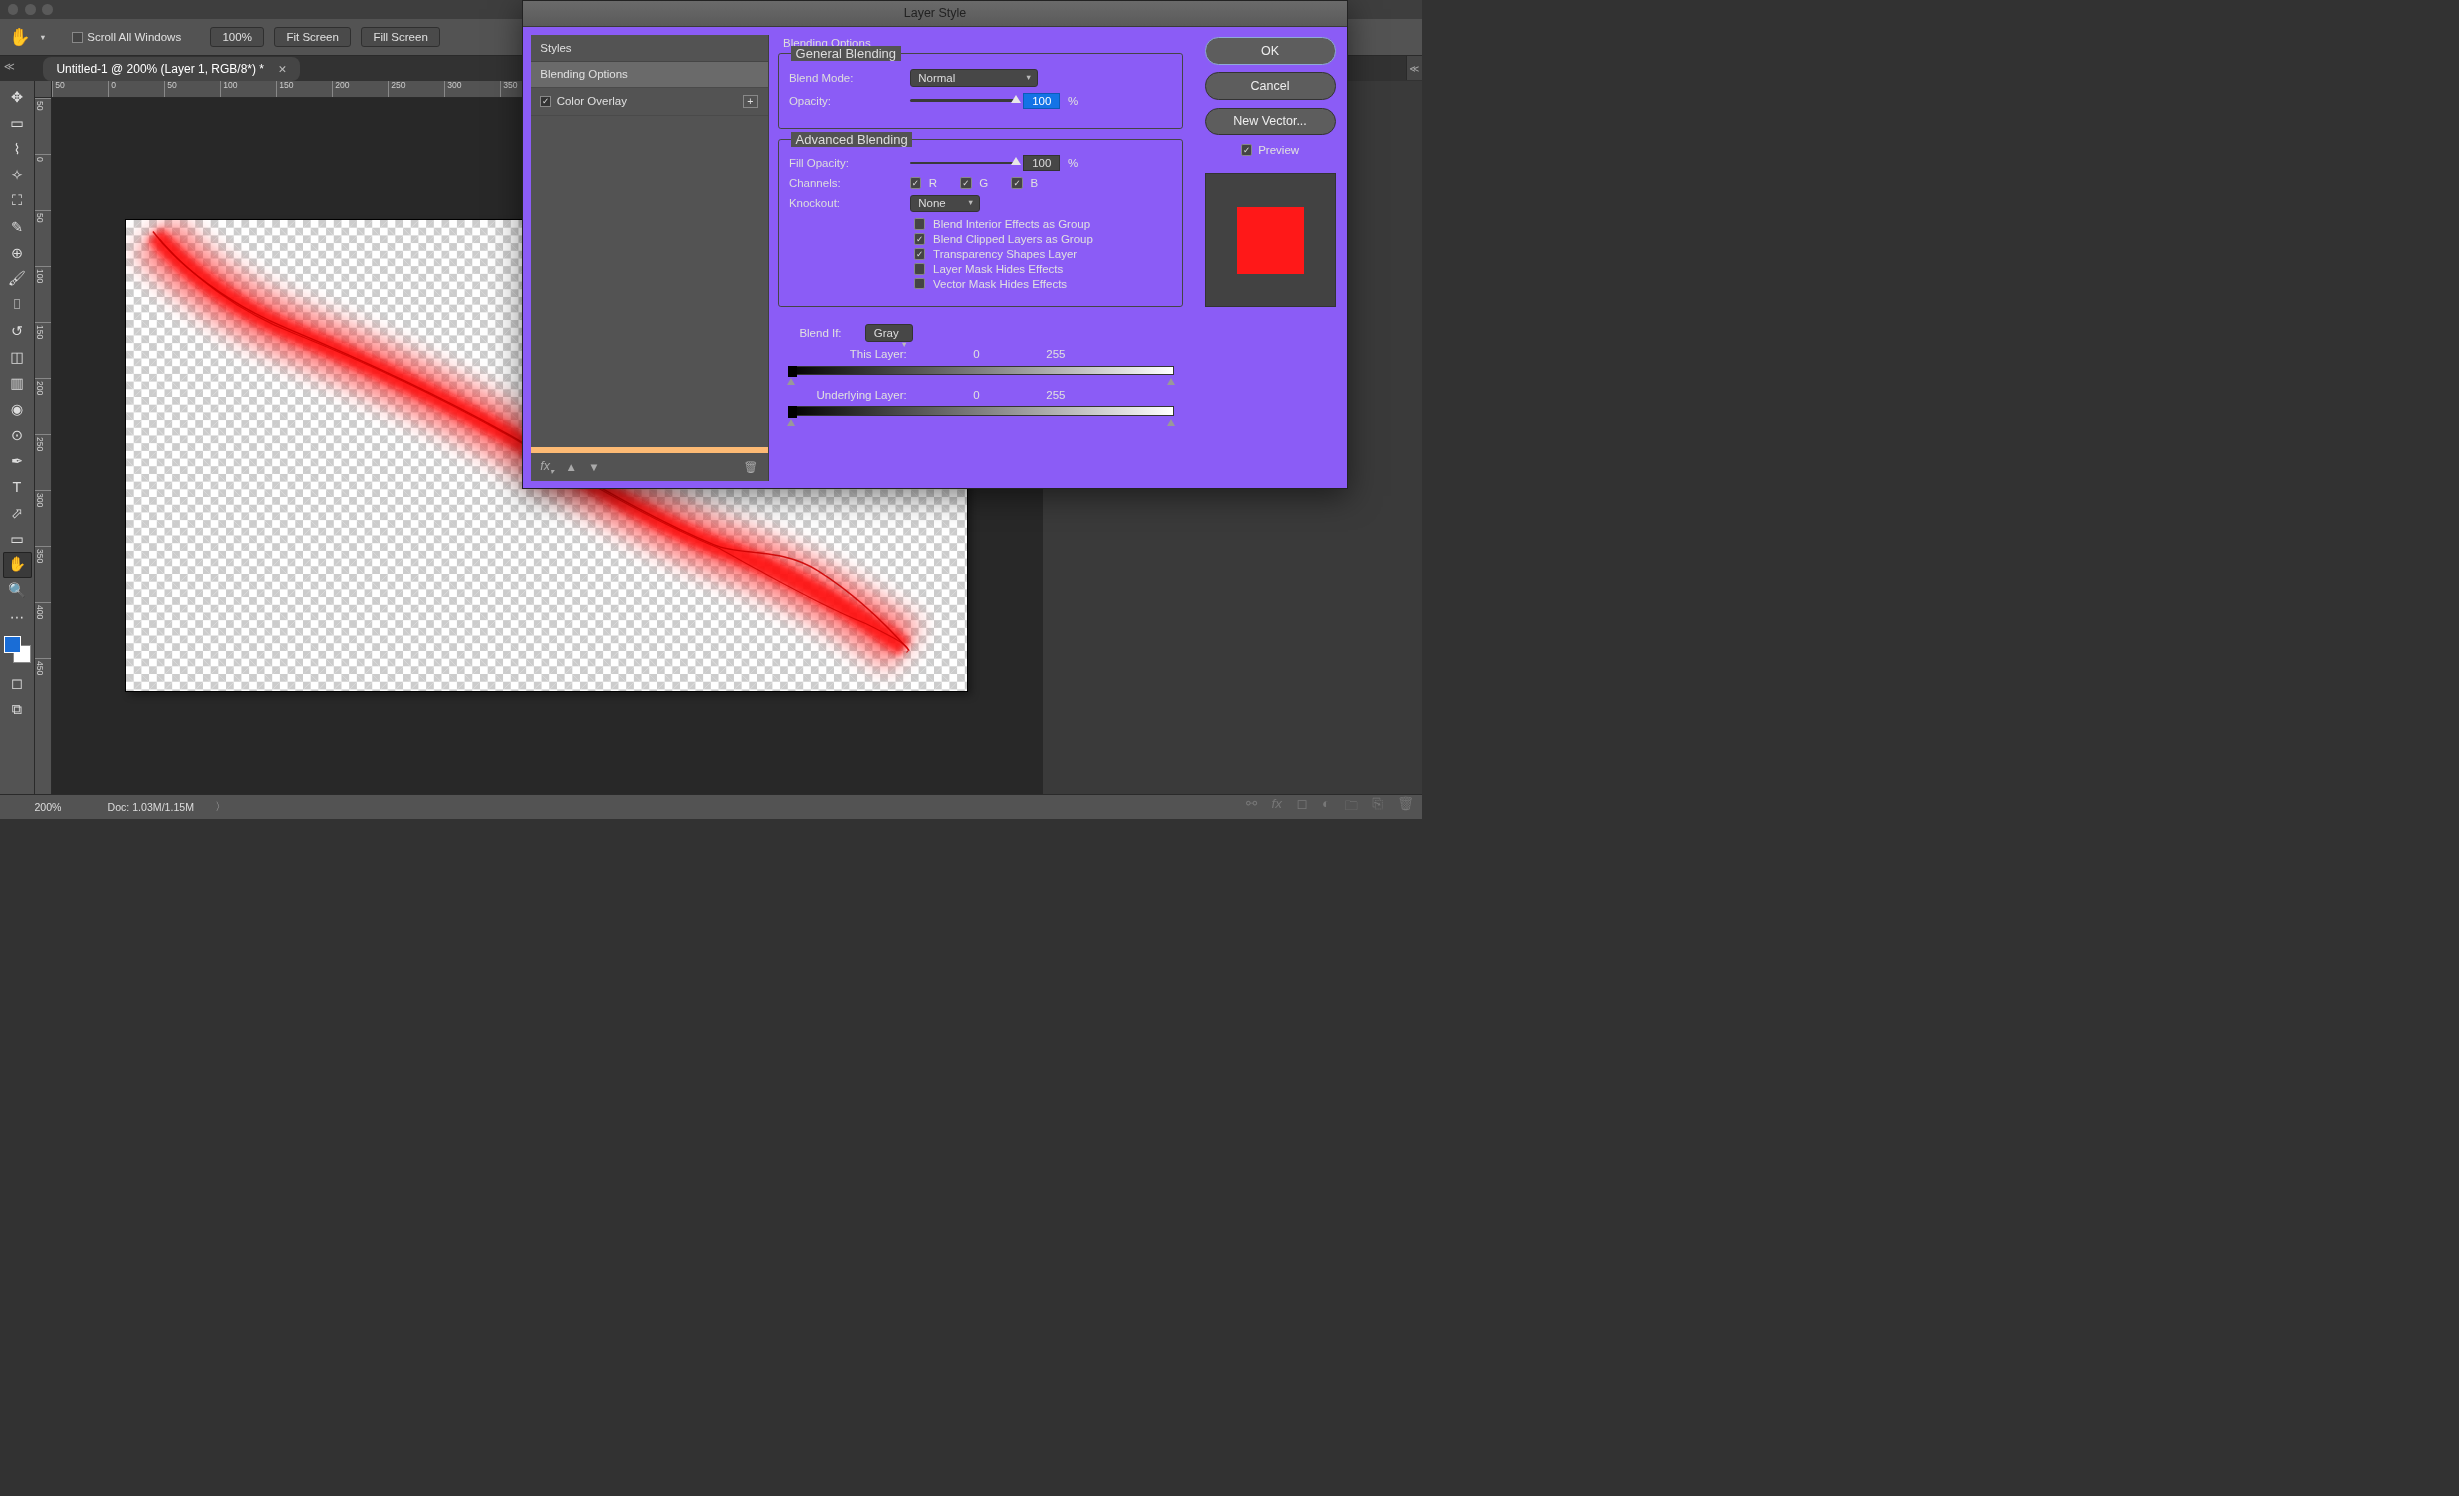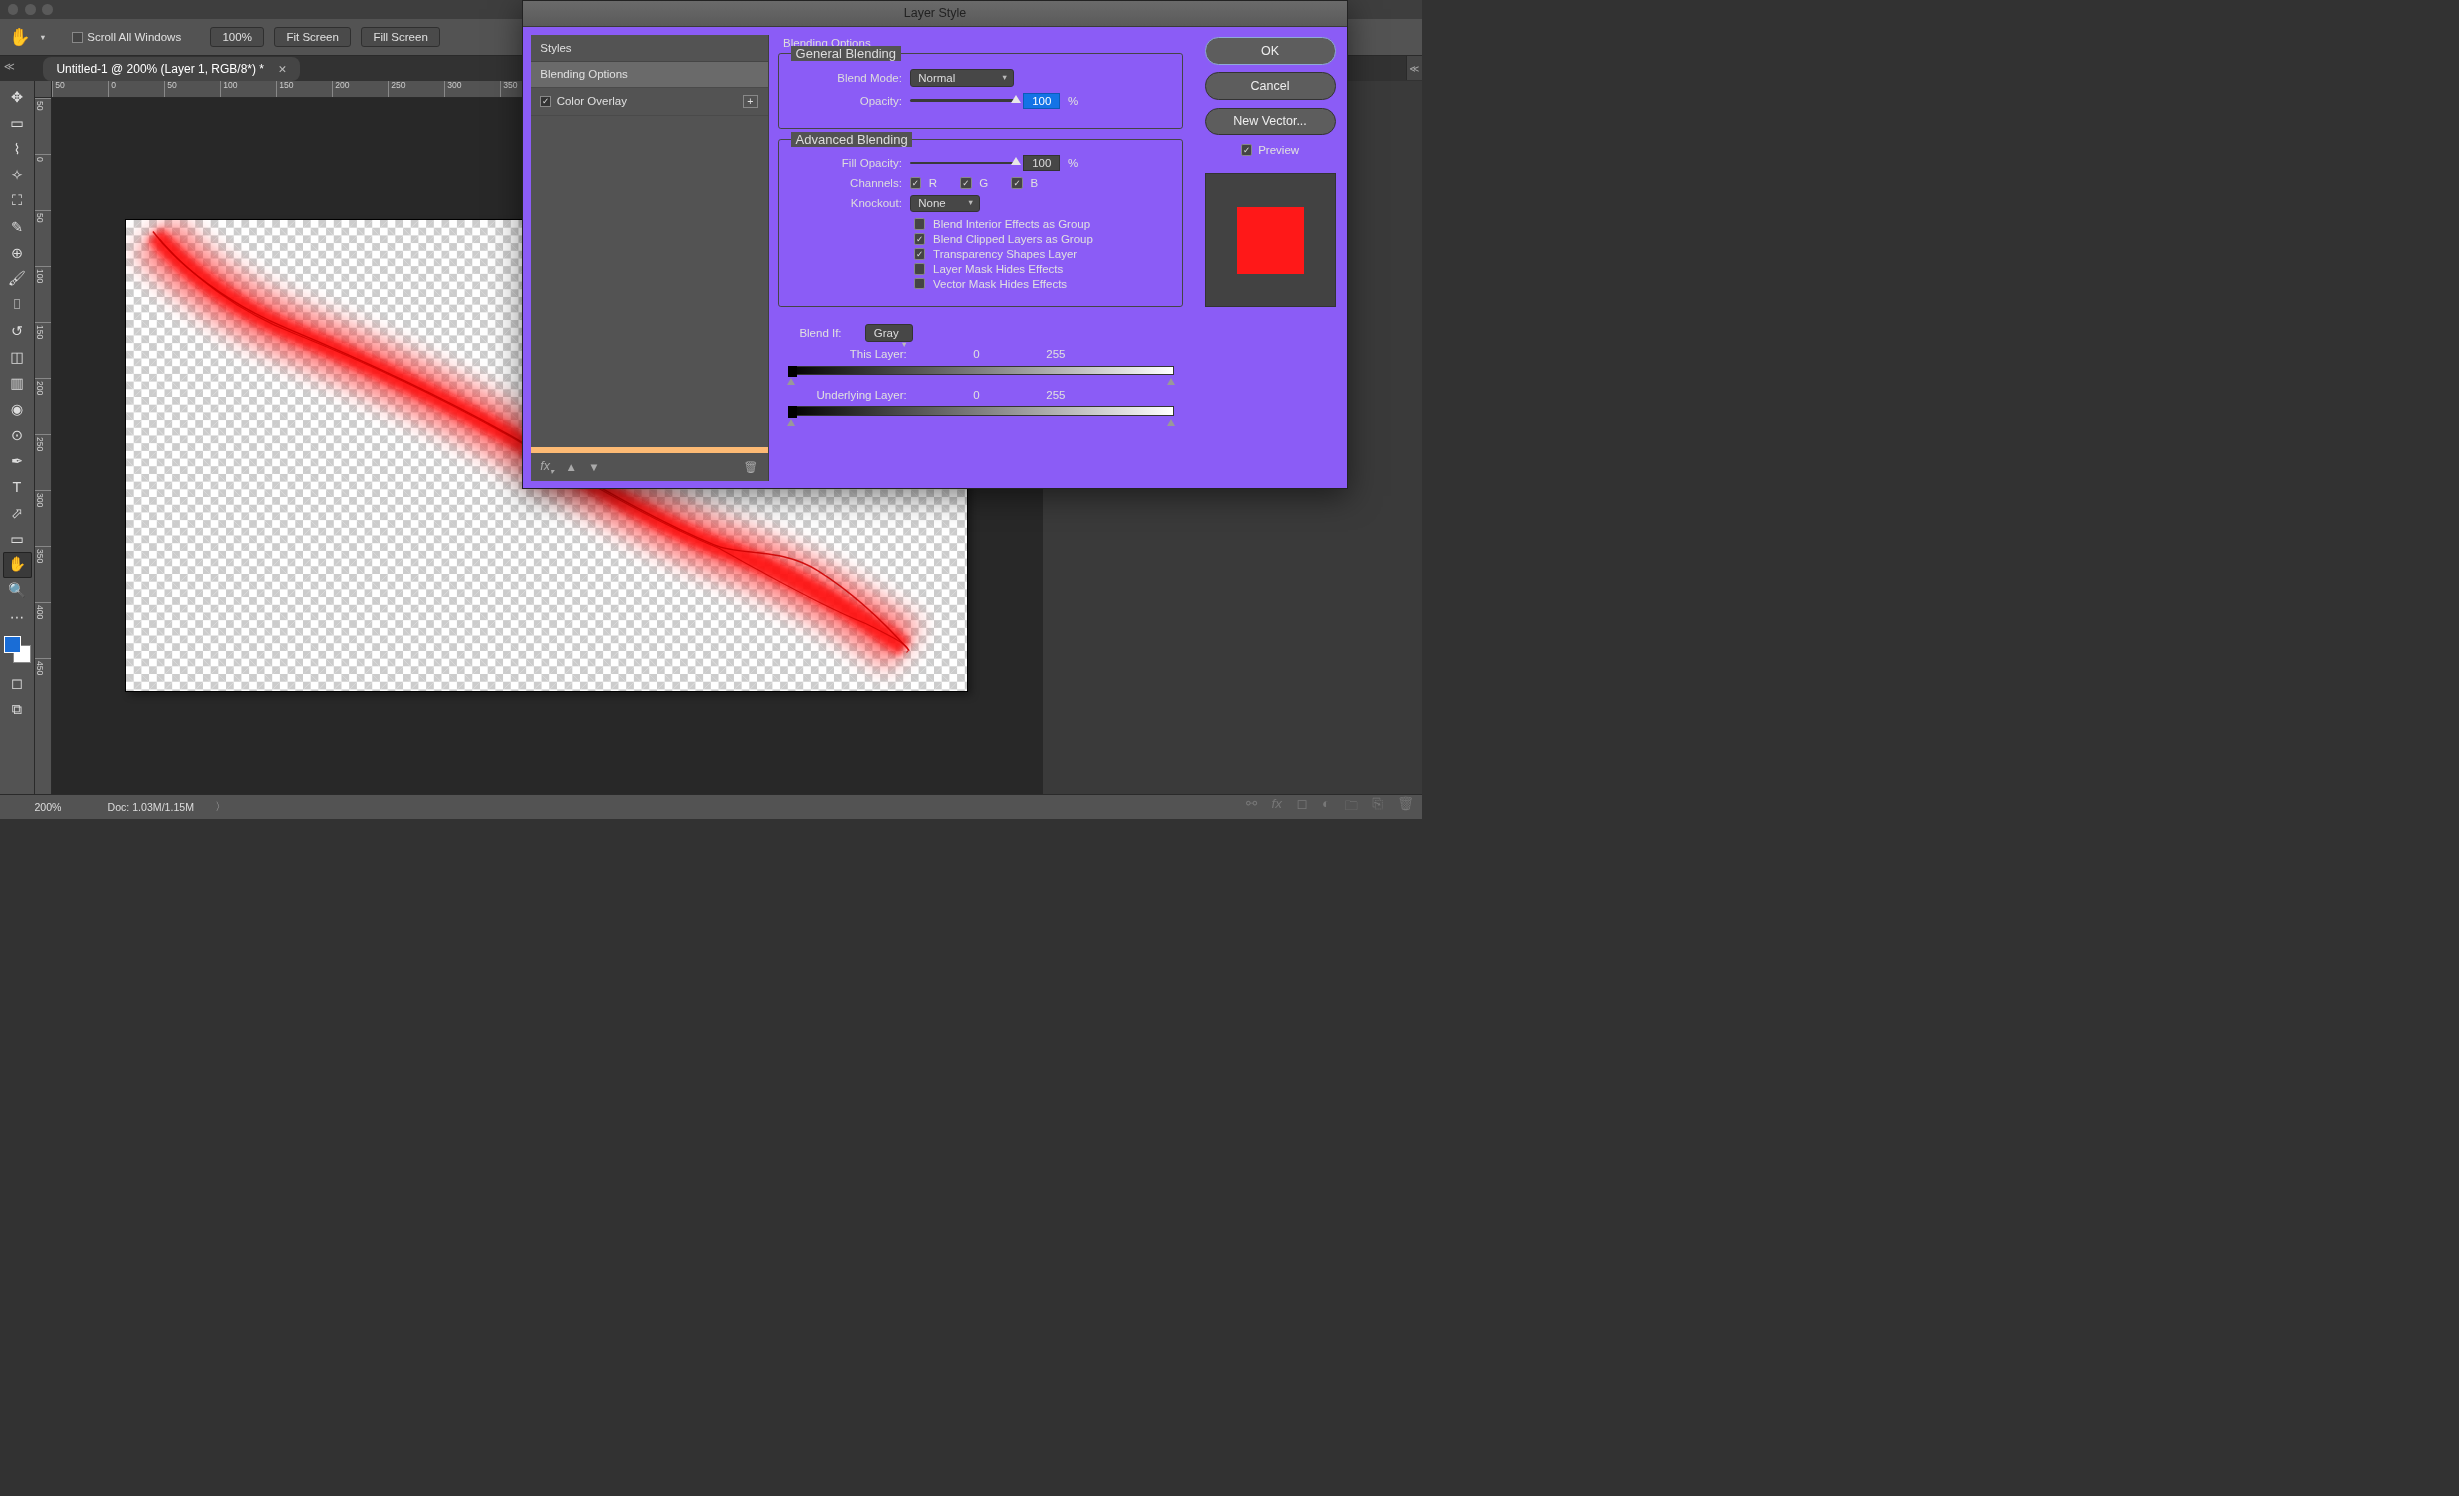--- a/index.html
+++ b/index.html
@@ -72,21 +72,21 @@
 .style-row .add { margin-left:auto; width:15.4px; height:13.4px; border:1px solid #888; text-align:center; line-height:11.5px; font-size:10.6px;}
 .styles-footer { margin-top:auto; display:flex; align-items:center; gap:11.5px; padding:5.8px 9.6px; color:#aaa; border-top:6px solid #fdba74;}
 .styles-footer .fx { font-style:italic; font-size:12.5px;}
 .styles-footer .trash{ margin-left:auto;}
 
 .opts-col { flex:1; padding:7.7px 9.6px;}
 .section-label { font-size:11.5px; color:#ddd; margin:1.9px 0 3.8px 4.8px;}
 .legend-box { border:1px solid #454545; border-radius:2.9px; padding:9.6px 9.6px 13.4px; margin-bottom:9.6px; position:relative;}
 .legend-box > .legend { position:absolute; top:-7.7px; left:11.5px; background:#535353; padding:0 4.8px; font-size:13px; color:#ddd;}
 .frow { display:flex; align-items:center; gap:7.7px; margin:5.8px 0; font-size:11.5px;}
-.frow .lbl { width:113px; text-align:right; color:#ddd;}
+.frow .lbl { width:113px; text-align:left; color:#ddd;}
 .frow .lbl-narrow { width:96px; text-align:right;}
 .select { background:#474747; border:1px solid #333; color:#ddd; padding:1.9px 19px 1.9px 7.7px; border-radius:2.9px; position:relative; font-size:11.5px;}
 .select::after { content:"▾"; position:absolute; right:5.8px; color:#bbb; font-size:8.6px;}
 .slider-track { flex:1; height:2.9px; background:#3a3a3a; border-radius:1.9px; position:relative; max-width:106px;}
 .slider-thumb { position:absolute; right:-5.8px; top:-4.8px; width:0; height:0; border-left:5.8px solid transparent; border-right:5.8px solid transparent; border-bottom:8.6px solid #e8e8e8;}
 .numbox { width:37px; background:#474747; border:1px solid #333; color:#ddd; text-align:center; padding:1px 1.9px; font-size:11.5px;}
 .numbox.hl { background:#1473e6; color:#fff; border-color:#0d5bb8;}
 .pct { font-size:11.5px;}
 .ck { width:11.5px; height:11.5px; border:1px solid #888; border-radius:1.9px; background:#444; display:inline-flex; align-items:center; justify-content:center; font-size:8.6px; color:#ddd;}
 .ck.on::after { content:"✓";}
@@ -261,21 +261,21 @@
       </div>
     </div>
 
     <div class="opts-col">
       <div class="section-label">Blending Options</div>
 
       <div class="legend-box">
         <span class="legend">General Blending</span>
         <div class="frow">
           <span class="lbl">Blend Mode:</span>
-          <span class="select" style="width:104px">Normal</span>
+          <span class="select" style="width:128px">Normal</span>
         </div>
         <div class="frow">
           <span class="lbl">Opacity:</span>
           <div class="slider-track">
               <span class="slider-thumb"></span>
             </div>
           <span class="numbox hl">100</span>
           <span class="pct">%</span>
         </div>
       </div>

